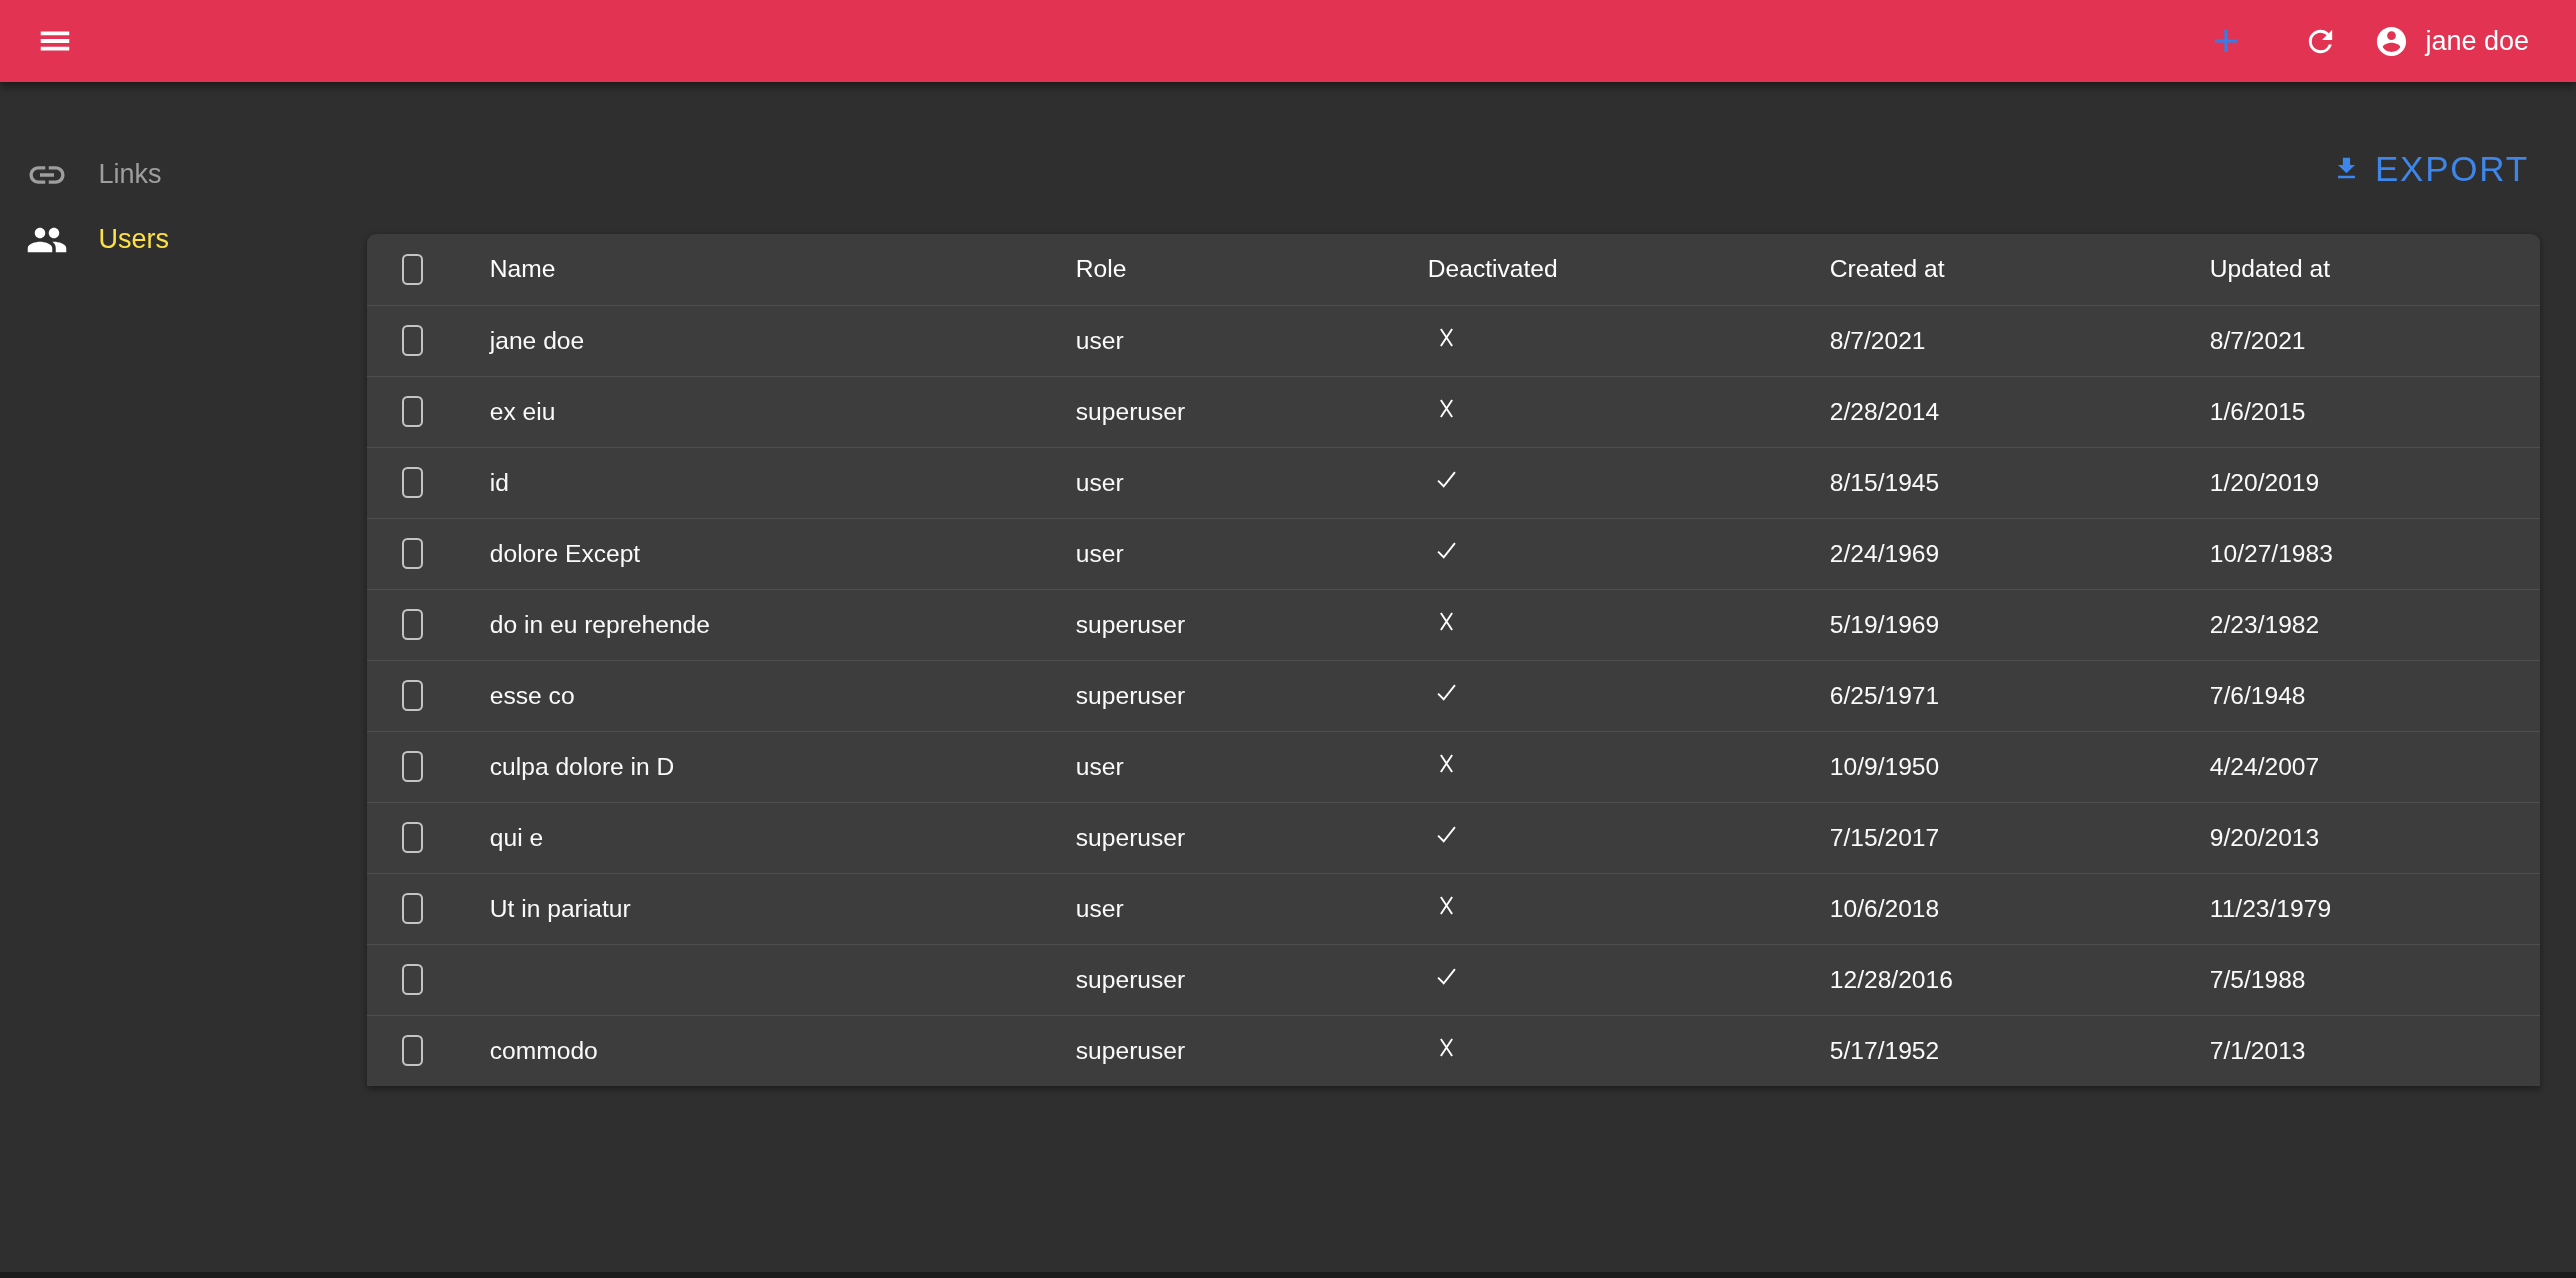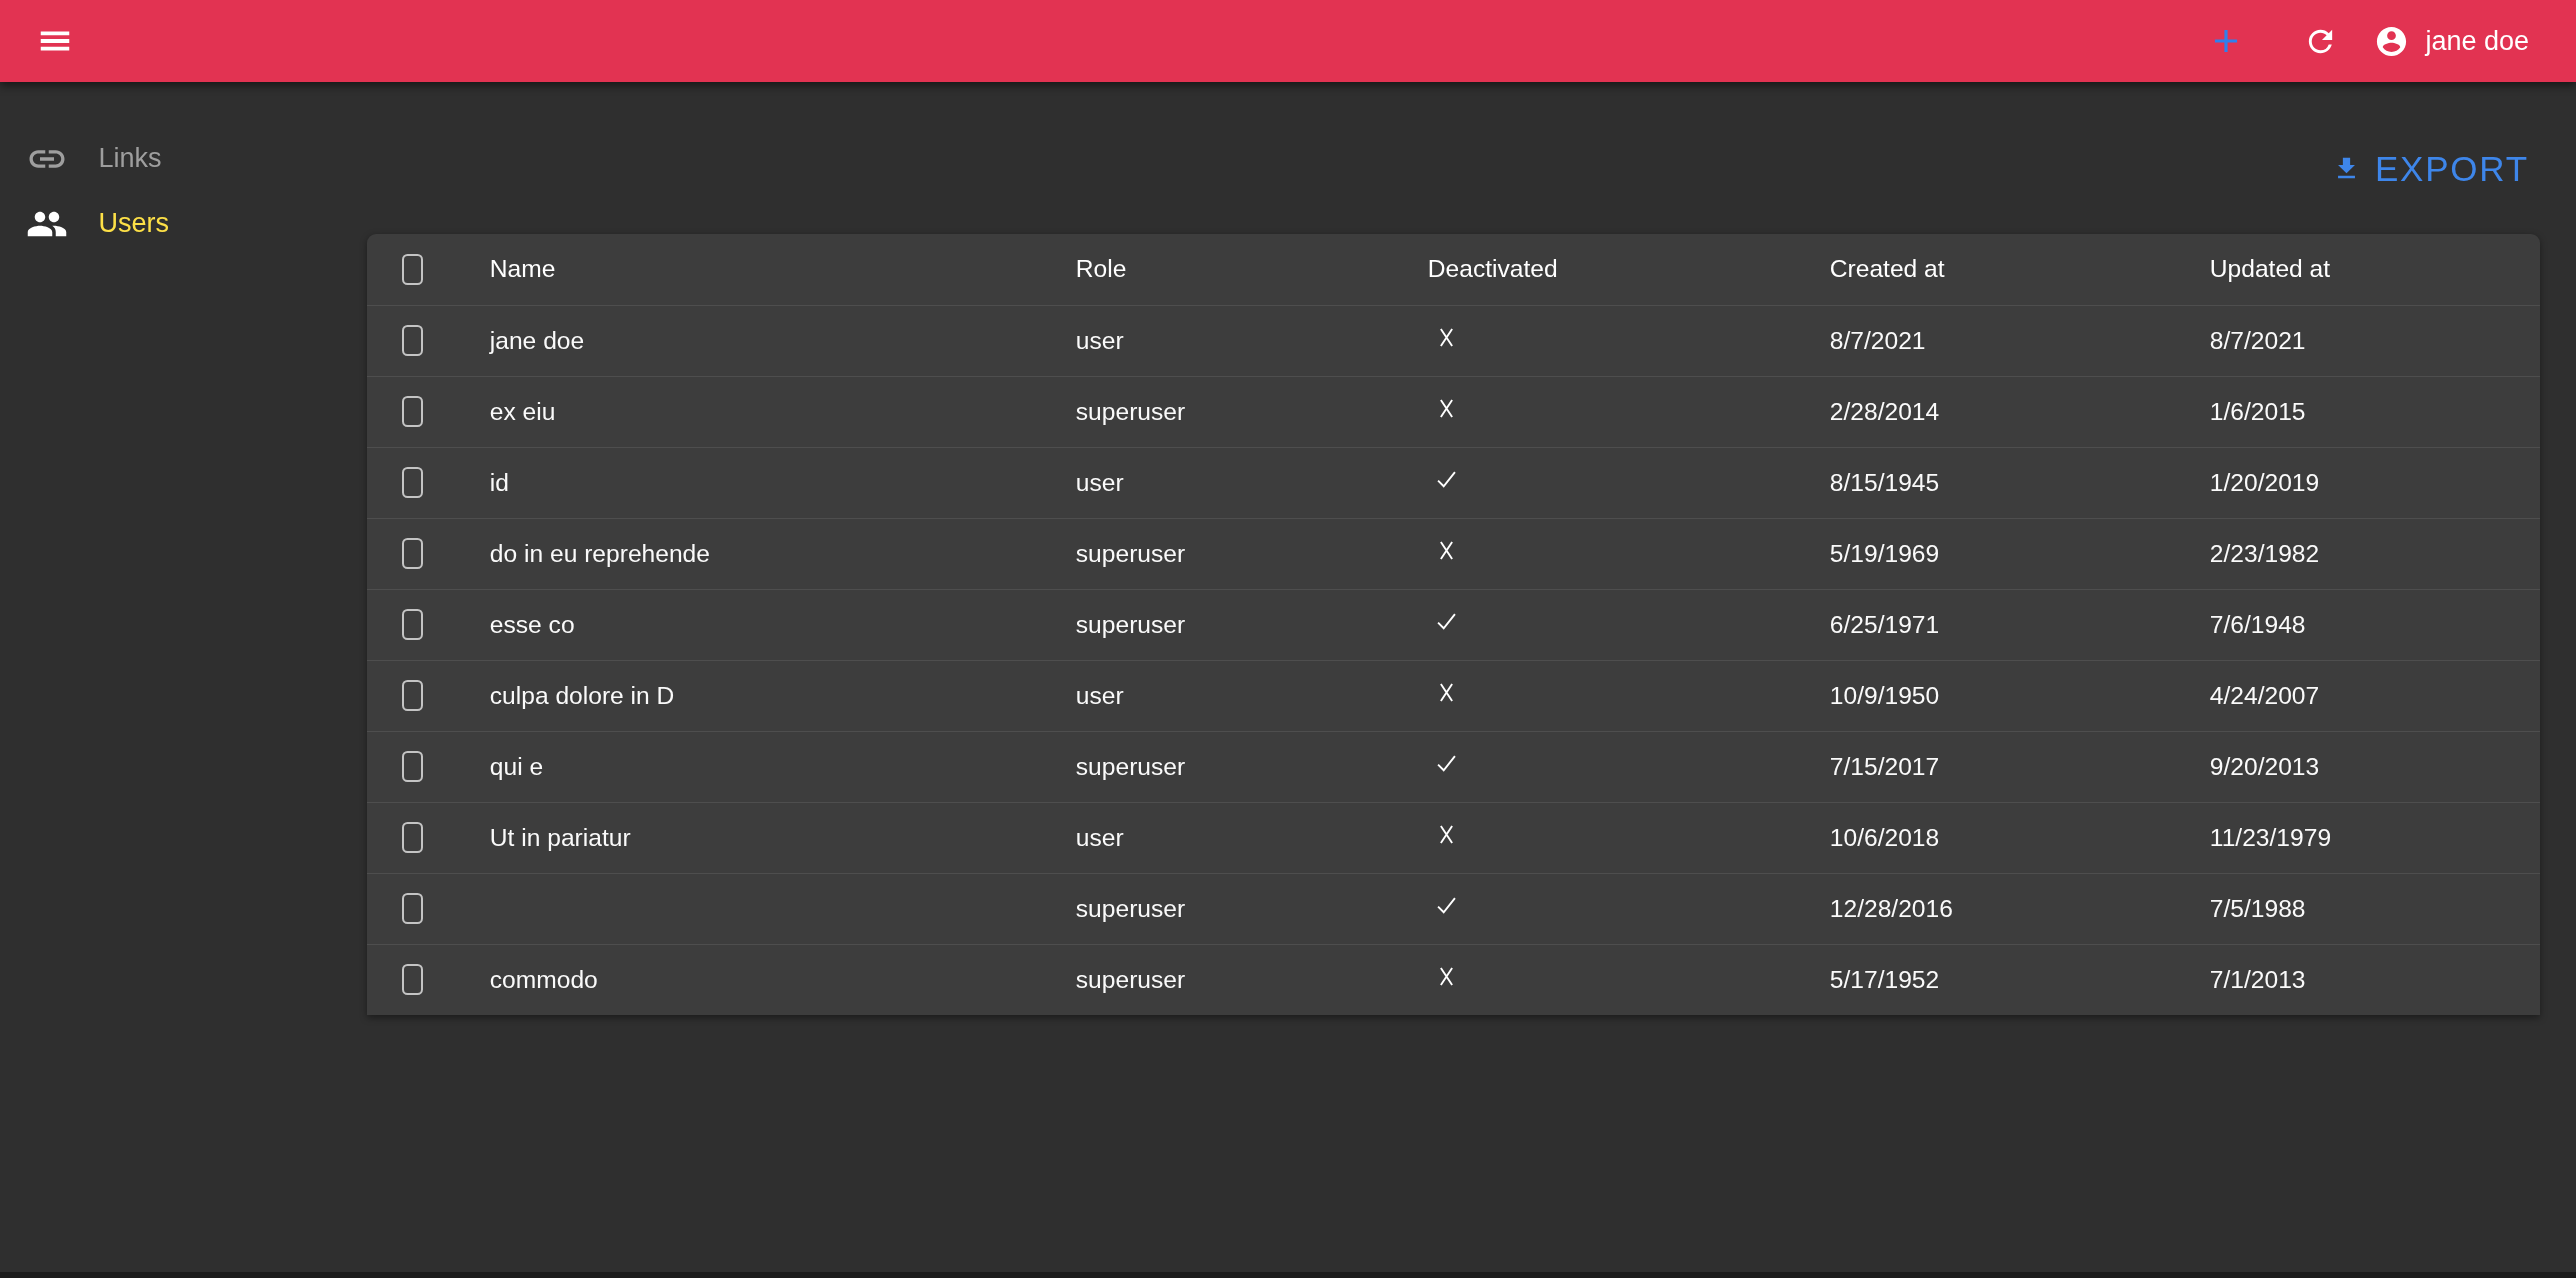--- a/index.html
+++ b/index.html
@@ -23,21 +23,21 @@
     display:flex; align-items:center; padding:0 47px 0 36px;
     box-shadow:0 3.6px 9px rgba(0,0,0,.55);
     z-index:5;
   }
   .icon-btn{display:flex;align-items:center;justify-content:center;background:none;border:none;cursor:pointer;padding:0;}
   .appbar-right{margin-left:auto; display:flex; align-items:center;}
   .appbar .username{font-size:27px; color:#ffffff; margin-left:16.4px;}
   .gap-plus{margin-right:58px;}
   .gap-refresh{margin-right:36px;}
   
-  .sidebar{position:absolute; top:126px; left:0; width:346px;}
+  .sidebar{position:absolute; top:142px; left:0; width:346px;}
   .side-item{
     height:65px; display:flex; align-items:center; padding-left:25.5px; cursor:pointer;
     font-size:27px; color:var(--text-dim);
   }
   .side-item .s-icon{width:42px; display:flex; justify-content:center; margin-right:31px;}
   .side-item.active{color:#fde047;}
   
   .export-btn{
     position:absolute; top:144px; right:47px; height:49px;
     display:flex; align-items:center; gap:13.6px;
@@ -187,20 +187,32 @@
     <td class="deact-cell"><svg width="27" height="27" viewBox="0 0 24 24" fill="none" stroke="#ffffff" stroke-width="1.7">
                 <path d="M4.5 13l5 5L19.5 5.5"></path>
               </svg></td>
     <td class="cell-pad">8/15/1945</td>
     <td class="cell-pad">1/20/2019</td>
   </tr>
           <tr>
     <td class="cb-cell">
               <div class="checkbox"></div>
             </td>
+    <td class="cell-pad">dolore Except</td>
+    <td class="cell-pad">user</td>
+    <td class="deact-cell"><svg width="27" height="27" viewBox="0 0 24 24" fill="none" stroke="#ffffff" stroke-width="1.7">
+                <path d="M4.5 13l5 5L19.5 5.5"></path>
+              </svg></td>
+    <td class="cell-pad">2/24/1969</td>
+    <td class="cell-pad">10/27/1983</td>
+  </tr>
+          <tr>
+    <td class="cb-cell">
+              <div class="checkbox"></div>
+            </td>
     <td class="cell-pad">do in eu reprehende</td>
     <td class="cell-pad">superuser</td>
     <td class="deact-cell"><svg width="27" height="27" viewBox="0 0 24 24" fill="none" stroke="#ffffff" stroke-width="1.7">
                 <path d="M7 4.5l10 15M17 4.5l-10 15"></path>
               </svg></td>
     <td class="cell-pad">5/19/1969</td>
     <td class="cell-pad">2/23/1982</td>
   </tr>
           <tr>
     <td class="cb-cell">

